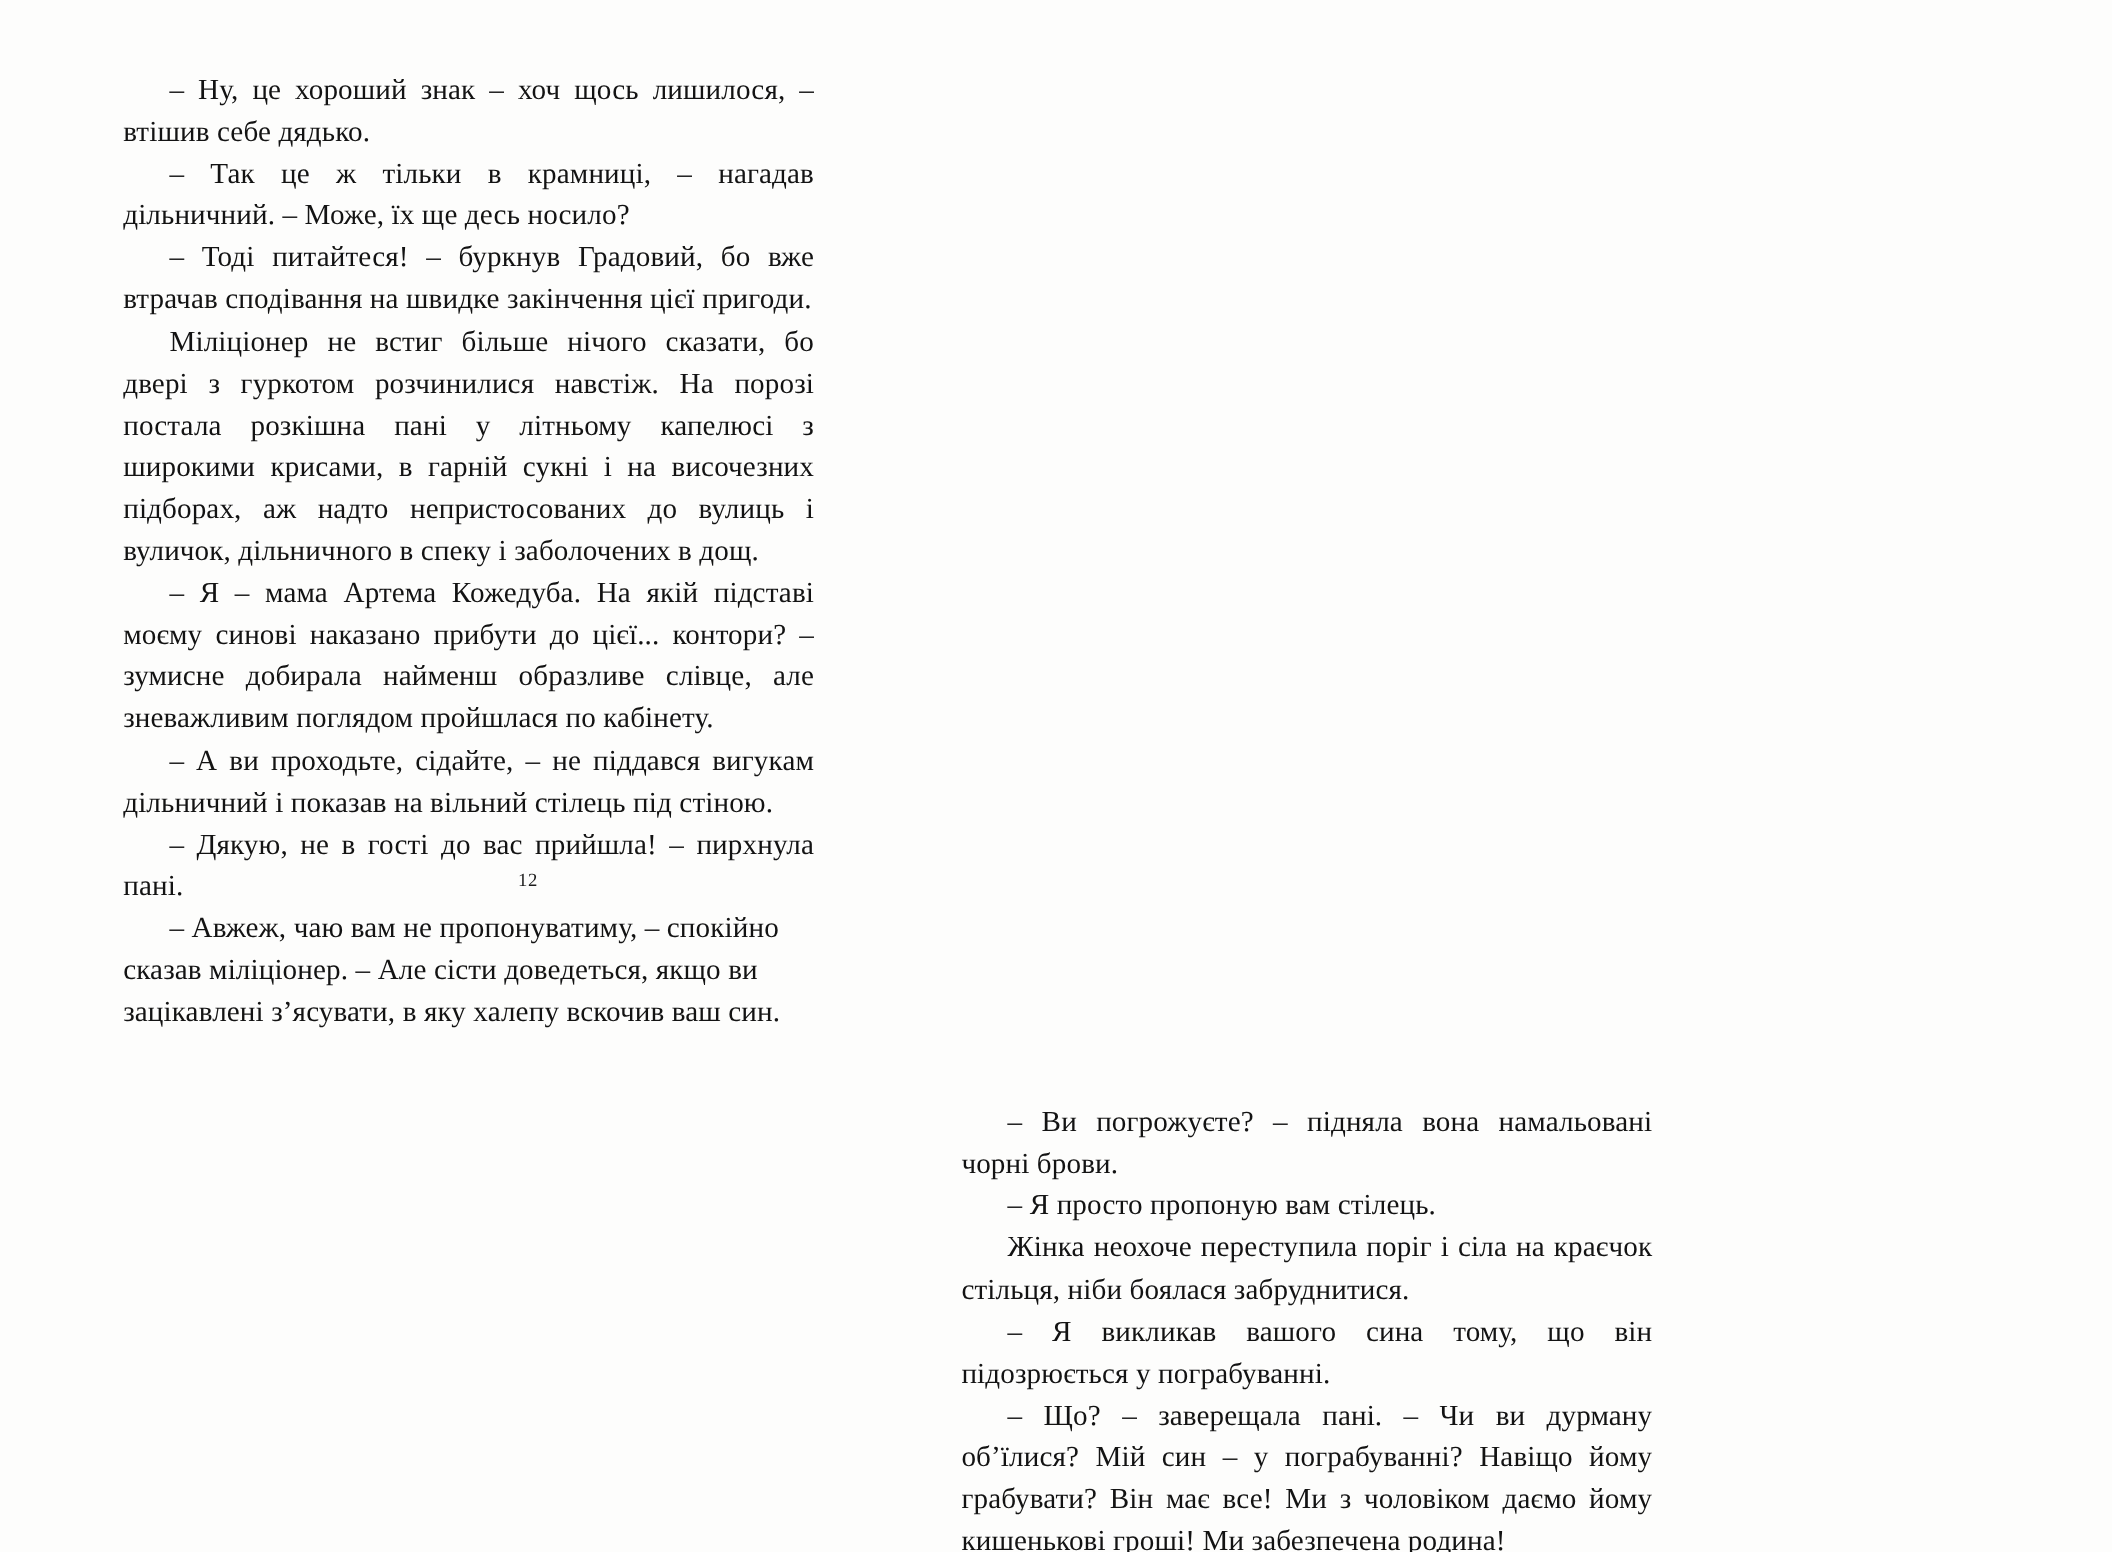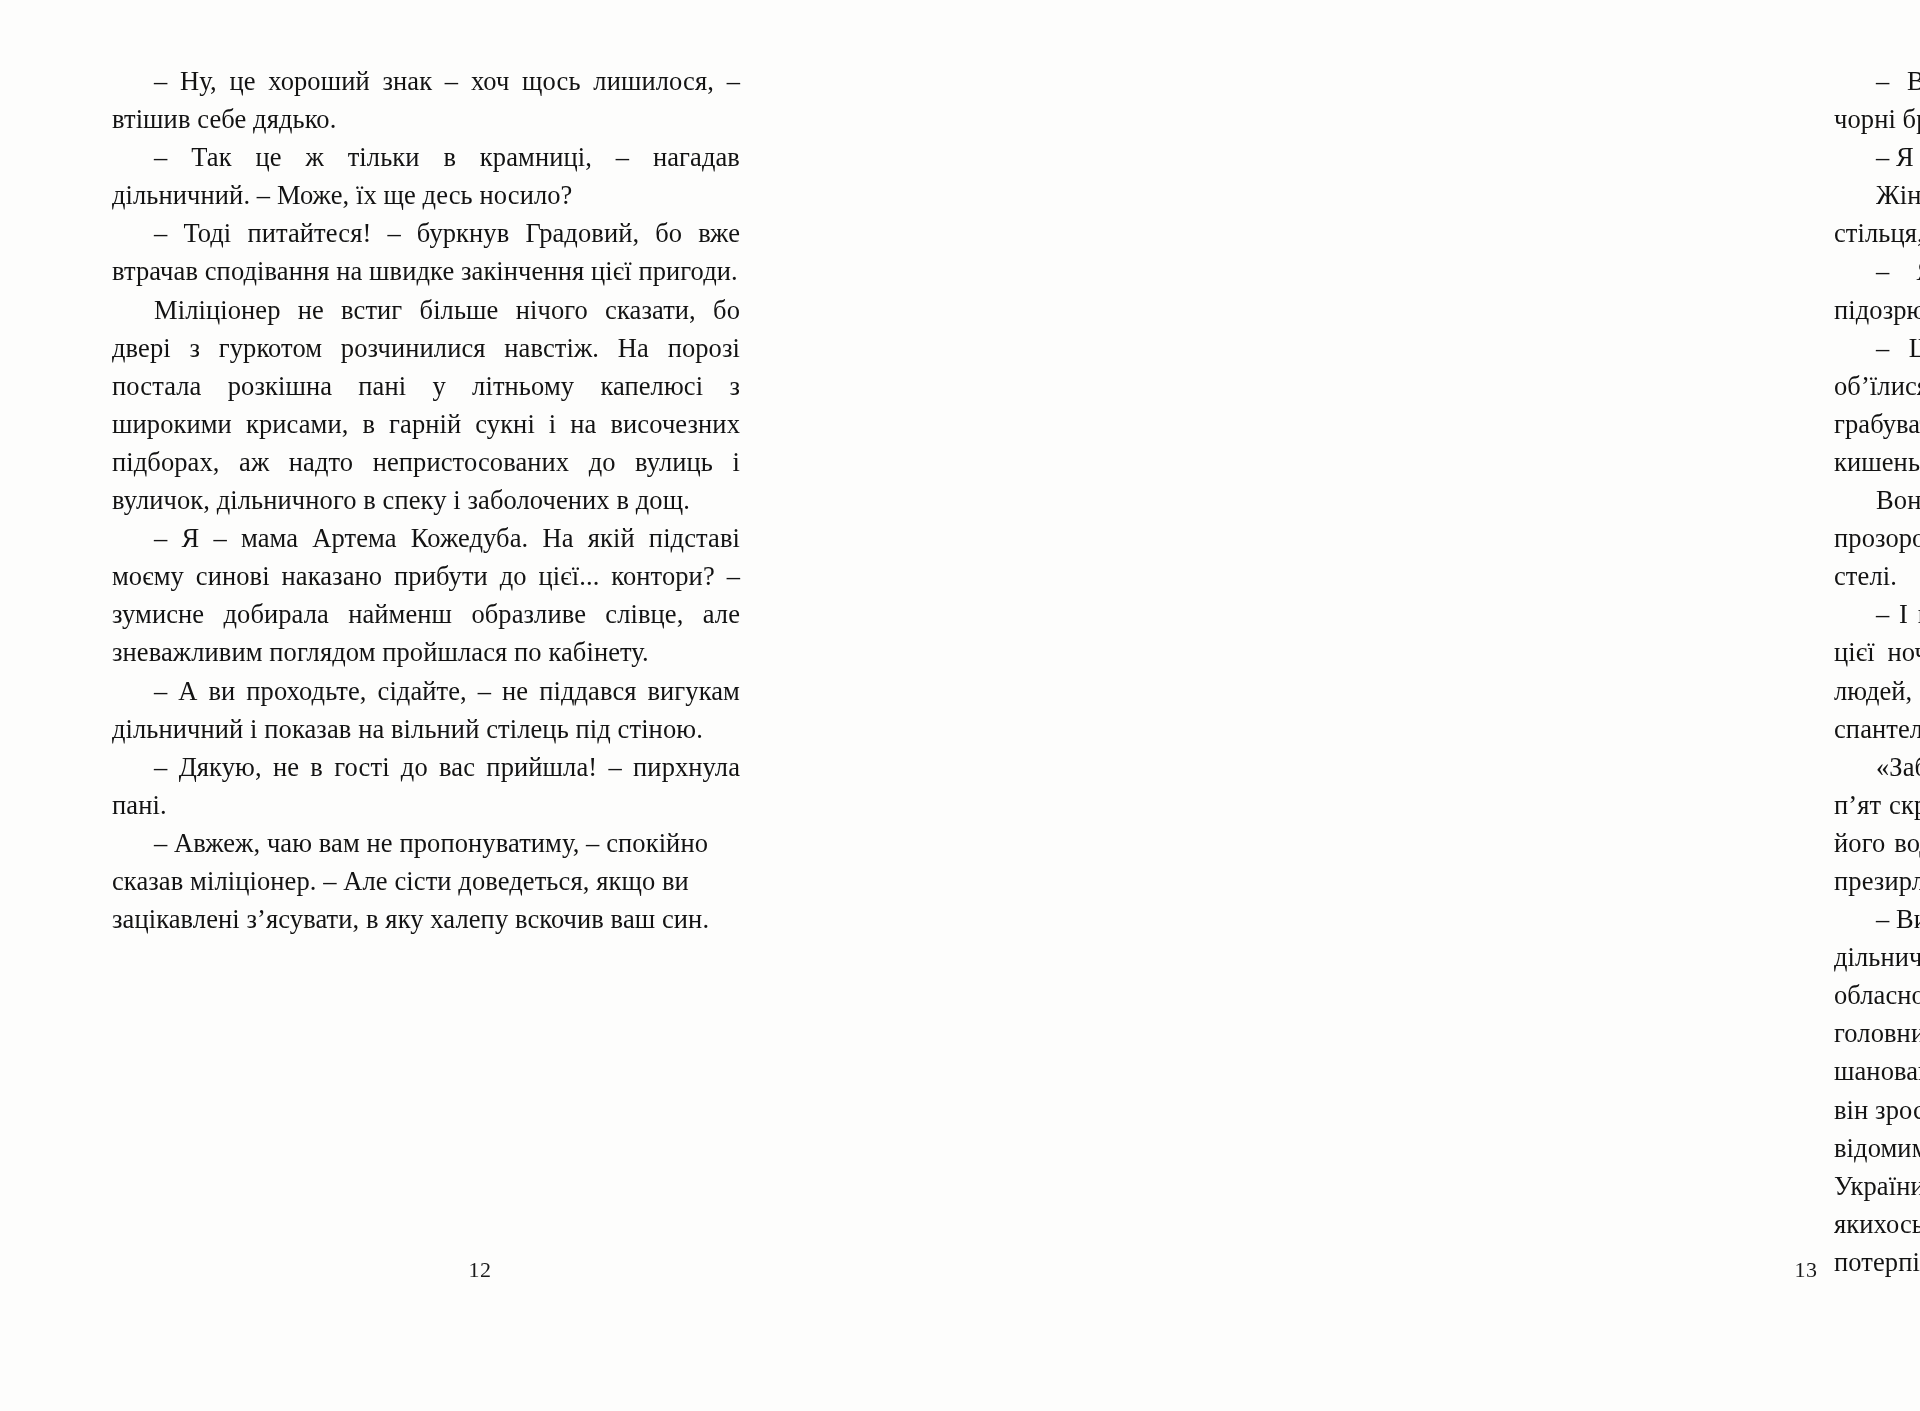--- a/index.html
+++ b/index.html
@@ -16,20 +16,21 @@
     overflow: hidden;
   }
 
   .spread {
     position: relative;
     width: 1920px;
     height: 1411px;
     background: #fdfdfc;
     display: flex;
     box-sizing: border-box;
+    flex-direction: column;
   }
 
   .page {
     position: relative;
     width: 960px;
     height: 1411px;
     box-sizing: border-box;
     background: #fdfdfc;
   }
 
@@ -58,21 +59,21 @@
   .textblock p:last-child {
     text-align: left;
   }
 
   .folio {
     position: absolute;
     bottom: 128px;
     width: 100%;
     left: 0;
     text-align: center;
-    font-size: 22px;
+    font-size: 17px;
     letter-spacing: 0.5px;
     color: #1a1a1a;
   }
   .page-left .folio  { padding-right: 110px; }
   .page-right .folio { padding-left: 200px; padding-right: 0; }
 
   .gutter {
     position: absolute;
     left: 960px;
     top: 0;

